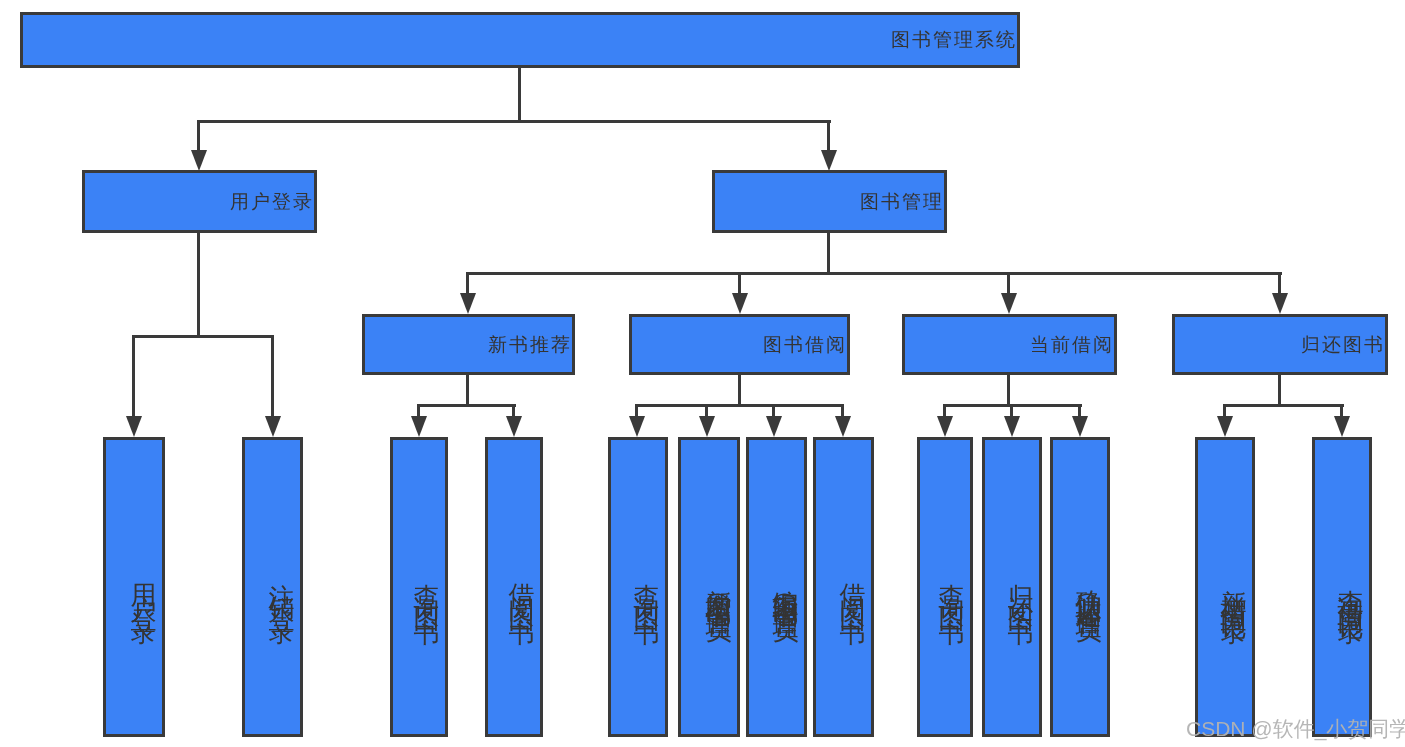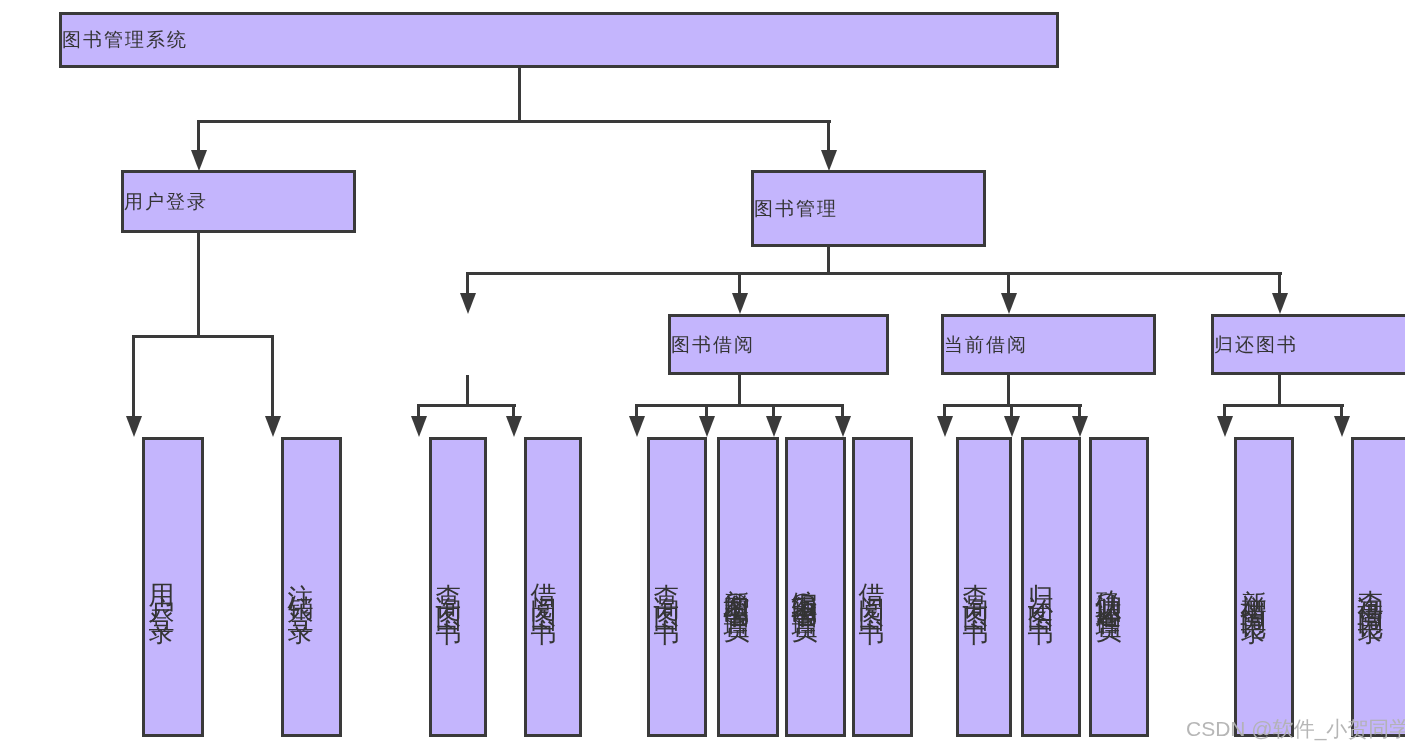--- a/index.html
+++ b/index.html
@@ -1,23 +1,23 @@
 <!DOCTYPE html>
 <html><head>
 <meta charset="utf-8">
 <style>
   * { box-sizing: border-box; }
   html,body { margin:0; padding:0; background:#fff; }
   body { font-family:"Liberation Sans","DejaVu Sans",sans-serif; }
   .stage { position:relative; width:1405px; height:747px; background:#ffffff; overflow:hidden; }
 
   .node {
-    position:absolute; border:3px solid #3a3a3a; background:#c4b5fd;
-    display:flex; align-items:center; justify-content:flex-start;
-    color:#343434; font-size:19px; letter-spacing:2px;margin-left:39px;
+    position:absolute; border:3px solid #3a3a3a; background:#3b82f6;
+    display:flex; align-items:center; justify-content:flex-end;
+    color:#343434; font-size:19px; letter-spacing:2px;
   }
   .leaf { font-size:26px; letter-spacing:0; }
   .vtext { writing-mode:vertical-rl; text-orientation:mixed; white-space:nowrap; }
   .ls4 .vtext { letter-spacing:12px; }
   .ls6 .vtext { letter-spacing:6px; }
   .ls9 .vtext { letter-spacing:4px; }
 
   .vline, .hline { position:absolute; background:#3a3a3a; }
   .vline { width:3px; }
   .hline { height:3px; }
@@ -95,24 +95,27 @@
   <div class="vline" style="left:1340px;top:404px;height:14px"></div>
   <div class="arrow" style="left:1334px;top:416px"></div>
 
   <div class="node" style="left:20px;top:12px;width:1000px;height:56px">
     <span>图书管理系统</span>
   </div>
 
   <div class="node" style="left:82px;top:170px;width:235px;height:63px">
     <span>用户登录</span>
   </div>
-  <div class="node" style="left:712px;top:170px;width:235px;height:77px">
+  <div class="node" style="left:712px;top:170px;width:235px;height:63px">
     <span>图书管理</span>
   </div>
 
+  <div class="node" style="left:362px;top:314px;width:213px;height:61px">
+    <span>新书推荐</span>
+  </div>
   <div class="node" style="left:902px;top:314px;width:215px;height:61px">
     <span>当前借阅</span>
   </div>
   <div class="node" style="left:629px;top:314px;width:221px;height:61px">
     <span>图书借阅</span>
   </div>
   <div class="node" style="left:1172px;top:314px;width:216px;height:61px">
     <span>归还图书</span>
   </div>
 

